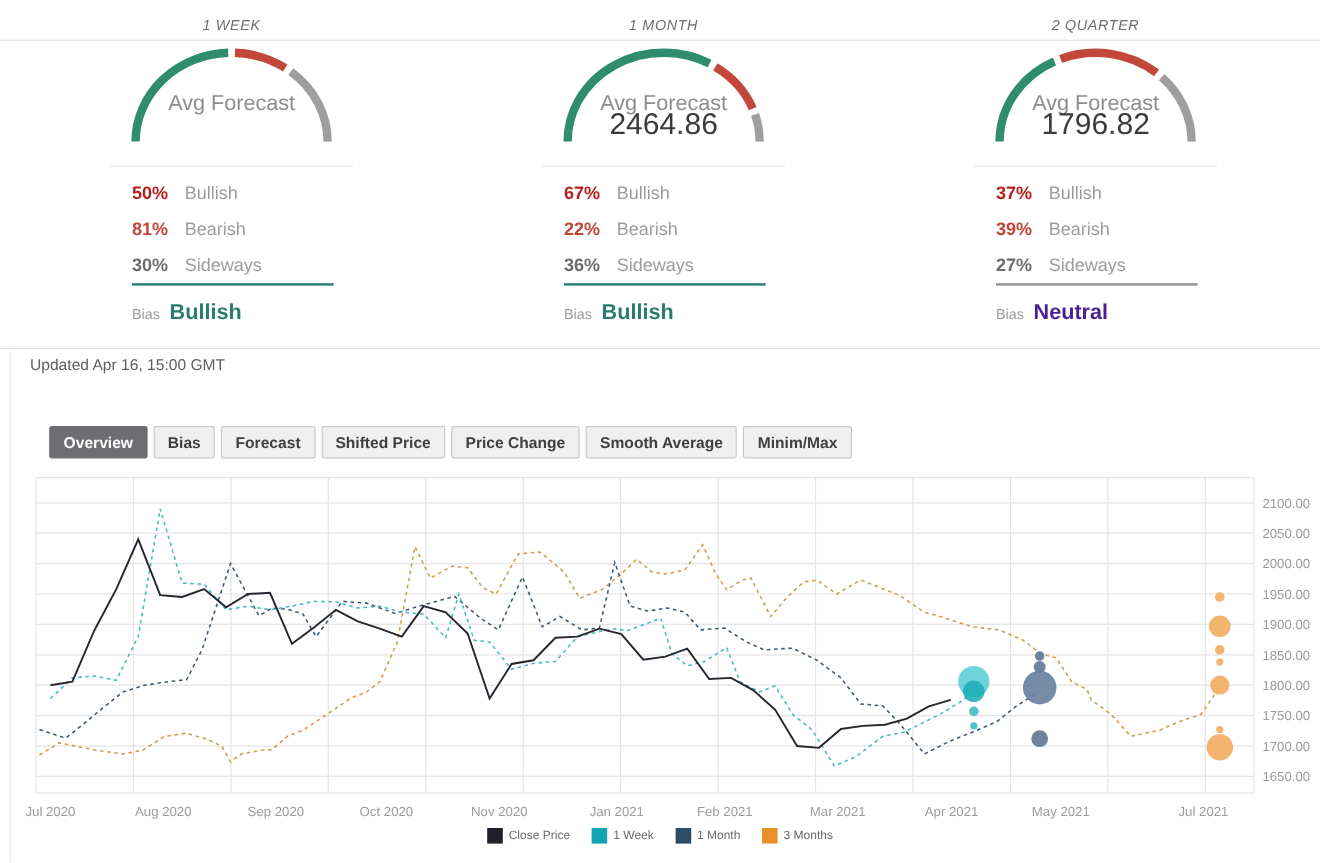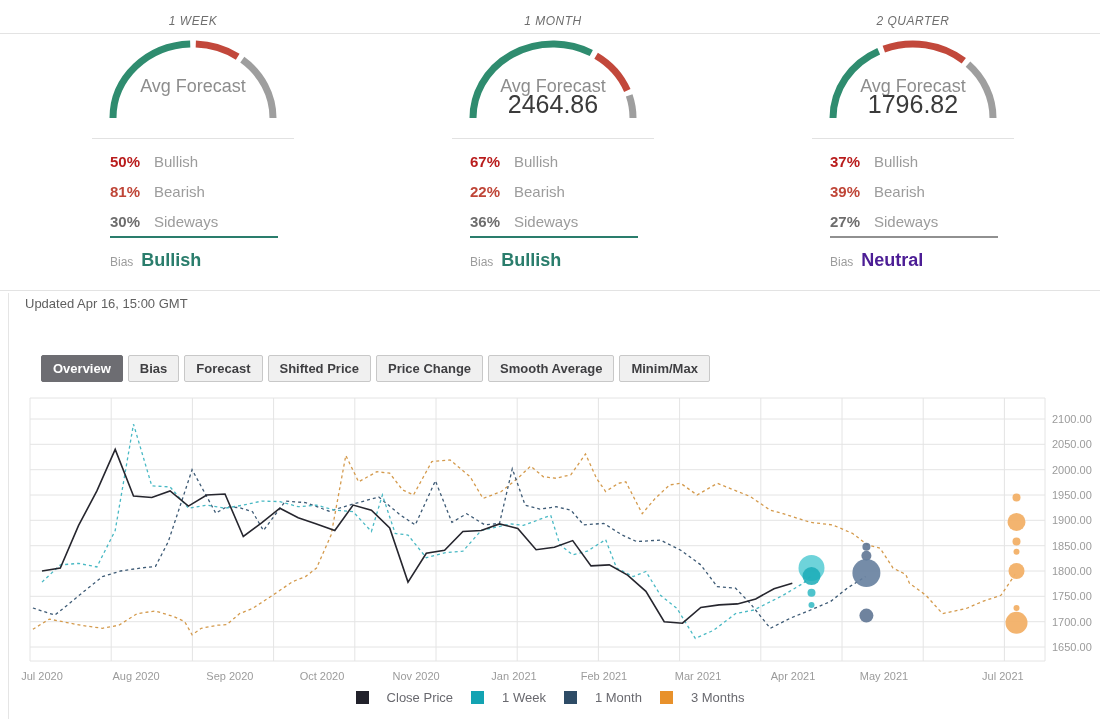--- a/index.html
+++ b/index.html
@@ -32,21 +32,21 @@
   
   .updated{position:absolute;top:296px;left:25px;font-size:13px;color:#5f5f5f;}
   .left-border{position:absolute;left:8px;top:293px;width:1px;height:426px;background:#e5e5e5;}
   .tabs{position:absolute;top:355px;left:25px;display:flex;gap:5px;margin-left:16px;}
   .tab{font-size:13px;font-weight:bold;padding:6px 11px;border:1px solid #c8c8c8;
        background:#f0f0f0;color:#3f3f42;border-radius:2px;cursor:pointer;line-height:13px;}
   .tab.active{background:#6d6d72;border-color:#6d6d72;color:#fff;}
   .chart-wrap{position:absolute;top:393px;left:0;width:908px;height:296px;}
   .legend{position:absolute;top:690px;left:0;width:1100px;display:flex;
           justify-content:center;gap:18px;align-items:center;}
-  .legend-item{display:flex;align-items:center;gap:18px;font-size:13px;color:#69696f;}
+  .legend-item{display:flex;align-items:center;gap:5px;font-size:10px;color:#69696f;}
   .legend-swatch{width:13px;height:13px;display:inline-block;}
 </style>
 </head>
 <body>
 
 <div class="page">
 
   <div class="hairline" style="top:33px;left:0;width:1100px;height:1px;"></div>
   <div class="hairline" style="top:290px;left:0;width:1100px;height:1px;"></div>
   <div class="left-border"></div>

